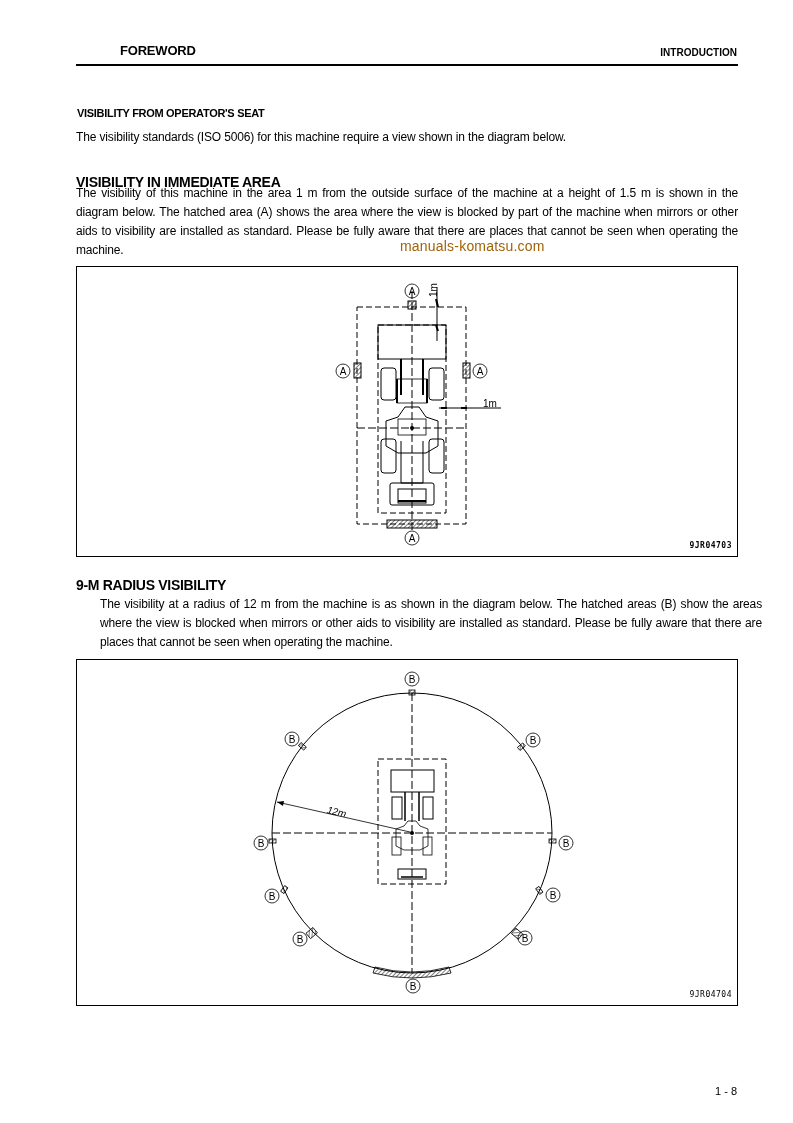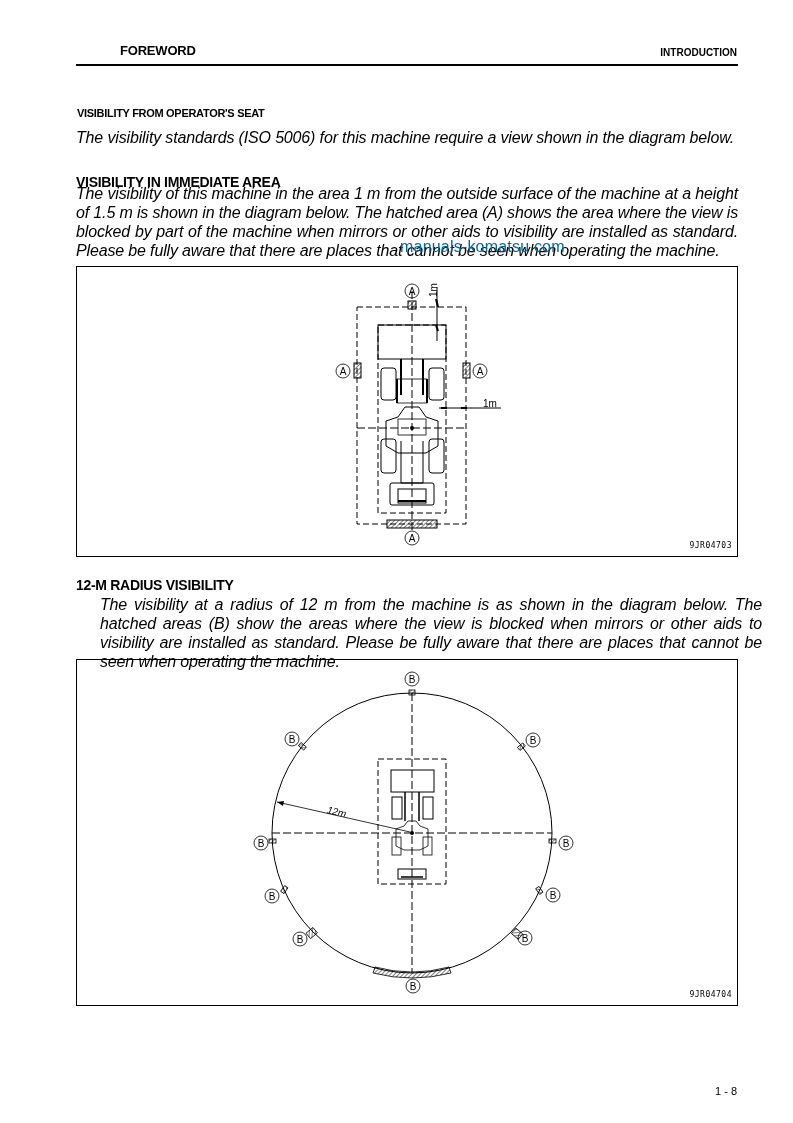--- a/index.html
+++ b/index.html
@@ -3,22 +3,22 @@
 <meta charset="utf-8">
 <style>
   html, body { margin:0; padding:0; background:#ffffff; }
   body { width:793px; height:1123px; position:relative; font-family:"Liberation Sans", sans-serif; color:#000; overflow:hidden; }
   .abs { position:absolute; }
   .hdr-left { left:76px; top:43px; font-size:13px; font-weight:bold; letter-spacing:-0.2px;margin-left:44px; }
   .hdr-right { right:56px; top:47px; font-size:10px; font-weight:bold; }
   .hdr-rule { left:76px; top:64px; width:662px; height:2px; background:#000; }
   h1.t1 { position:absolute; left:76px; top:106px; margin:1px; font-size:11px; font-weight:bold; letter-spacing:-0.3px; }
   h2.t2 { position:absolute; left:76px; margin:0; font-size:14px; font-weight:bold; letter-spacing:-0.3px; }
-  .para { position:absolute; left:76px; width:662px; font-size:16px; line-height:19px; text-align:justify; letter-spacing:-0.15px;font-style:italic; }
-  .watermark { position:absolute; left:400px; top:238px; font-size:16px; color:#0369a1; letter-spacing:0.2px; }
+  .para { position:absolute; left:76px; width:662px; font-size:12px; line-height:19px; text-align:justify; letter-spacing:-0.15px; }
+  .watermark { position:absolute; left:400px; top:238px; font-size:14px; color:#a16207; letter-spacing:0.2px; }
   .figbox { position:absolute; left:76px; width:660px; border:1px solid #000; }
   .figcode { position:absolute; font-size:8px; letter-spacing:0.5px; font-family:"DejaVu Sans Mono", monospace; }
   .pageno { position:absolute; right:56px; top:1085px; font-size:11px; }
   svg { position:absolute; left:0; top:0; overflow:visible; }
   .lbl { font-family:"Liberation Sans", sans-serif; font-size:10px; }
 </style>
 </head>
 <body>
 
 <div class="abs hdr-left">FOREWORD</div>
@@ -96,24 +96,24 @@
     </g>
     <g>
       <circle cx="479" cy="370" r="7" fill="none" stroke="#000" stroke-width="0.8"></circle>
       <text x="479" y="374" text-anchor="middle" class="lbl">A</text>
     </g>
     <g>
       <circle cx="411" cy="537" r="7" fill="none" stroke="#000" stroke-width="0.8"></circle>
       <text x="411" y="541" text-anchor="middle" class="lbl">A</text>
     </g>
   </svg>
-  <div class="figcode" style="right:5px; bottom:6px;">9JR04703</div>
+  <div class="figcode" style="right:5px; bottom:6px;font-weight:bold;">9JR04703</div>
 </div>
 
-<h2 class="t2" style="top:577px;">12-M RADIUS VISIBILITY</h2>
+<h2 class="t2" style="top:577px;">9-M RADIUS VISIBILITY</h2>
 <div class="para" style="top:595px;margin-left:24px;">The visibility at a radius of 12 m from the machine is as shown in the diagram below.  The hatched areas (B) show the areas where the view is blocked when mirrors or other aids to visibility are installed as standard. Please be fully aware that there are places that cannot be seen when operating the machine.</div>
 
 <div class="figbox" style="top:659px; height:345px;">
   <svg width="660" height="345" viewBox="76 659 660 345">
     <defs>
       <pattern id="hatch2" patternUnits="userSpaceOnUse" width="3" height="3" patternTransform="rotate(45)">
         <line x1="0" y1="0" x2="0" y2="3" stroke="#000" stroke-width="1"></line>
       </pattern>
     </defs>
 

